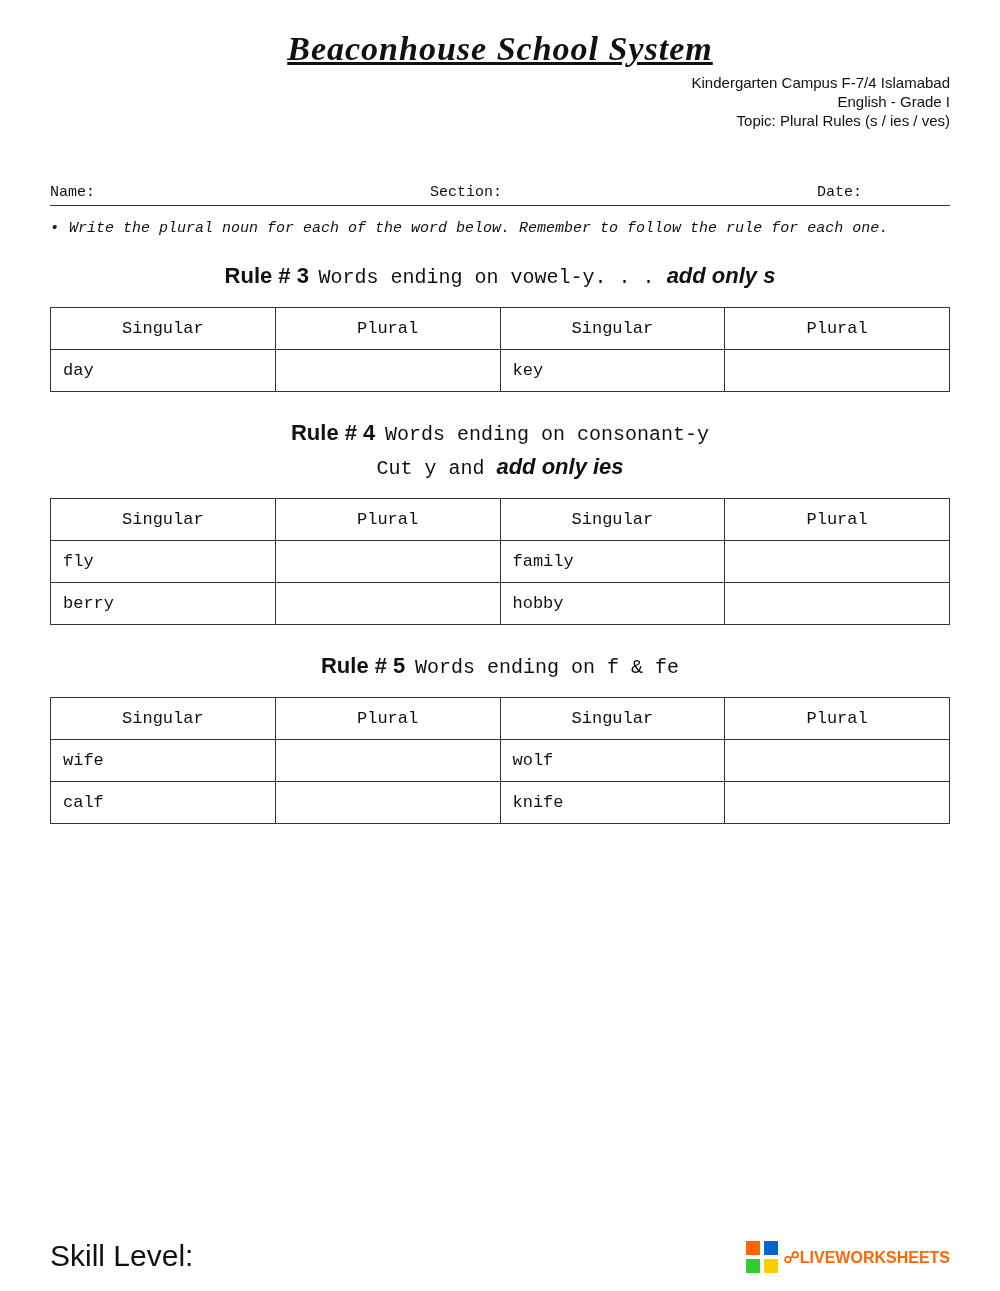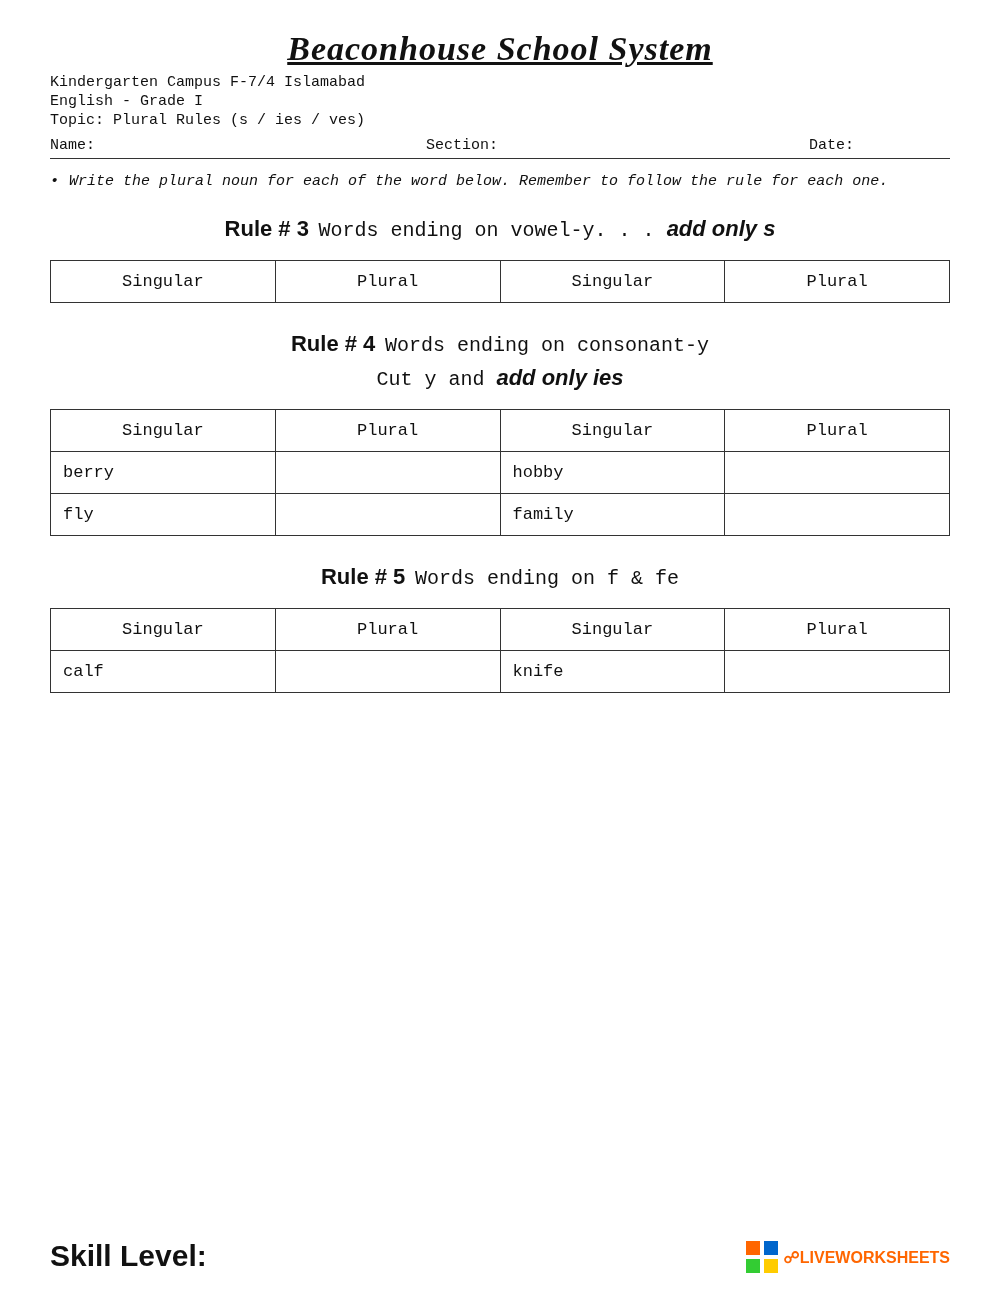--- a/index.html
+++ b/index.html
@@ -19,38 +19,39 @@
       font-family: 'Times New Roman', serif;
       font-size: 34px;
       font-weight: bold;
       font-style: italic;
       text-decoration: underline;
       margin-bottom: 6px;
       letter-spacing: 1px;
     }
 
     .subtitle {
-      text-align: left;
-      font-family: Liberation Mono, monospace;
+      text-align: right;
+      font-family: Liberation Sans, sans-serif;
       font-size: 15px;
       margin-bottom: 2px;
     }
 
     .name-section {
       display: flex;
       justify-content: space-between;
       border-bottom: 1px solid #333;
       padding: 6px 0 4px 0;
       margin-bottom: 12px;
       font-size: 15px;
     }
 
     .name-field {
       display: flex;
-      gap: 16px;
+      gap: 8px;
+      margin-top: 47px;
     }
 
     .instructions {
       font-size: 15px;
       margin-bottom: 18px;
       line-height: 1.5;
       font-style: italic;
     }
 
     .bullet {
@@ -104,21 +105,21 @@
     }
 
     .section-gap {
     }
 
     .skill-level {
       position: absolute;
       bottom: 18px;
       left: 50px;
       font-family: Arial, sans-serif;
-      font-weight: 700;
+      font-weight: 400;
       font-size: 30px;
       color: #111;
     }
 
     .liveworksheets-logo {
       position: absolute;
       bottom: 18px;
       right: 50px;
       display: flex;
       align-items: center;
@@ -183,20 +184,26 @@
 <table class="word-table">
   <thead>
     <tr>
       <th>Singular</th>
       <th>Plural</th>
       <th>Singular</th>
       <th>Plural</th>
     </tr>
   </thead>
   <tbody>
+    <tr>
+      <td>day</td>
+      <td></td>
+      <td>key</td>
+      <td></td>
+    </tr>
   </tbody>
 </table>
 
 <div class="rule-heading section-gap">
   <span class="rule-bold">Rule # 4</span>
   <span class="rule-normal"> <span>Words ending on consonant-y</span></span>
   <span class="rule-line2">
     <span class="rule-normal">Cut y and</span>
     <span> </span><span class="rule-italic-bold">add only ies</span>
   </span>
@@ -206,49 +213,55 @@
   <thead>
     <tr>
       <th>Singular</th>
       <th>Plural</th>
       <th>Singular</th>
       <th>Plural</th>
     </tr>
   </thead>
   <tbody>
     <tr>
+      <td>fly</td>
+      <td></td>
+      <td>family</td>
+      <td></td>
+    </tr>
+    <tr>
       <td>berry</td>
       <td></td>
       <td>hobby</td>
-      <td></td>
-    </tr>
-    <tr>
-      <td>fly</td>
-      <td></td>
-      <td>family</td>
       <td></td>
     </tr>
   </tbody>
 </table>
 
 <div class="rule-heading section-gap">
   <span class="rule-bold">Rule # 5</span>
   <span class="rule-normal"> <span>Words ending on f &amp; fe</span></span>
 </div>
 
 <table class="word-table">
   <thead>
     <tr>
       <th>Singular</th>
       <th>Plural</th>
       <th>Singular</th>
       <th>Plural</th>
     </tr>
   </thead>
   <tbody>
+    <tr>
+      <td>wife</td>
+      <td></td>
+      <td>wolf</td>
+      <td></td>
+    </tr>
     <tr>
       <td>calf</td>
       <td></td>
       <td>knife</td>
       <td></td>
     </tr>
   </tbody>
 </table>
 
 <div class="skill-level">Skill Level:</div>

